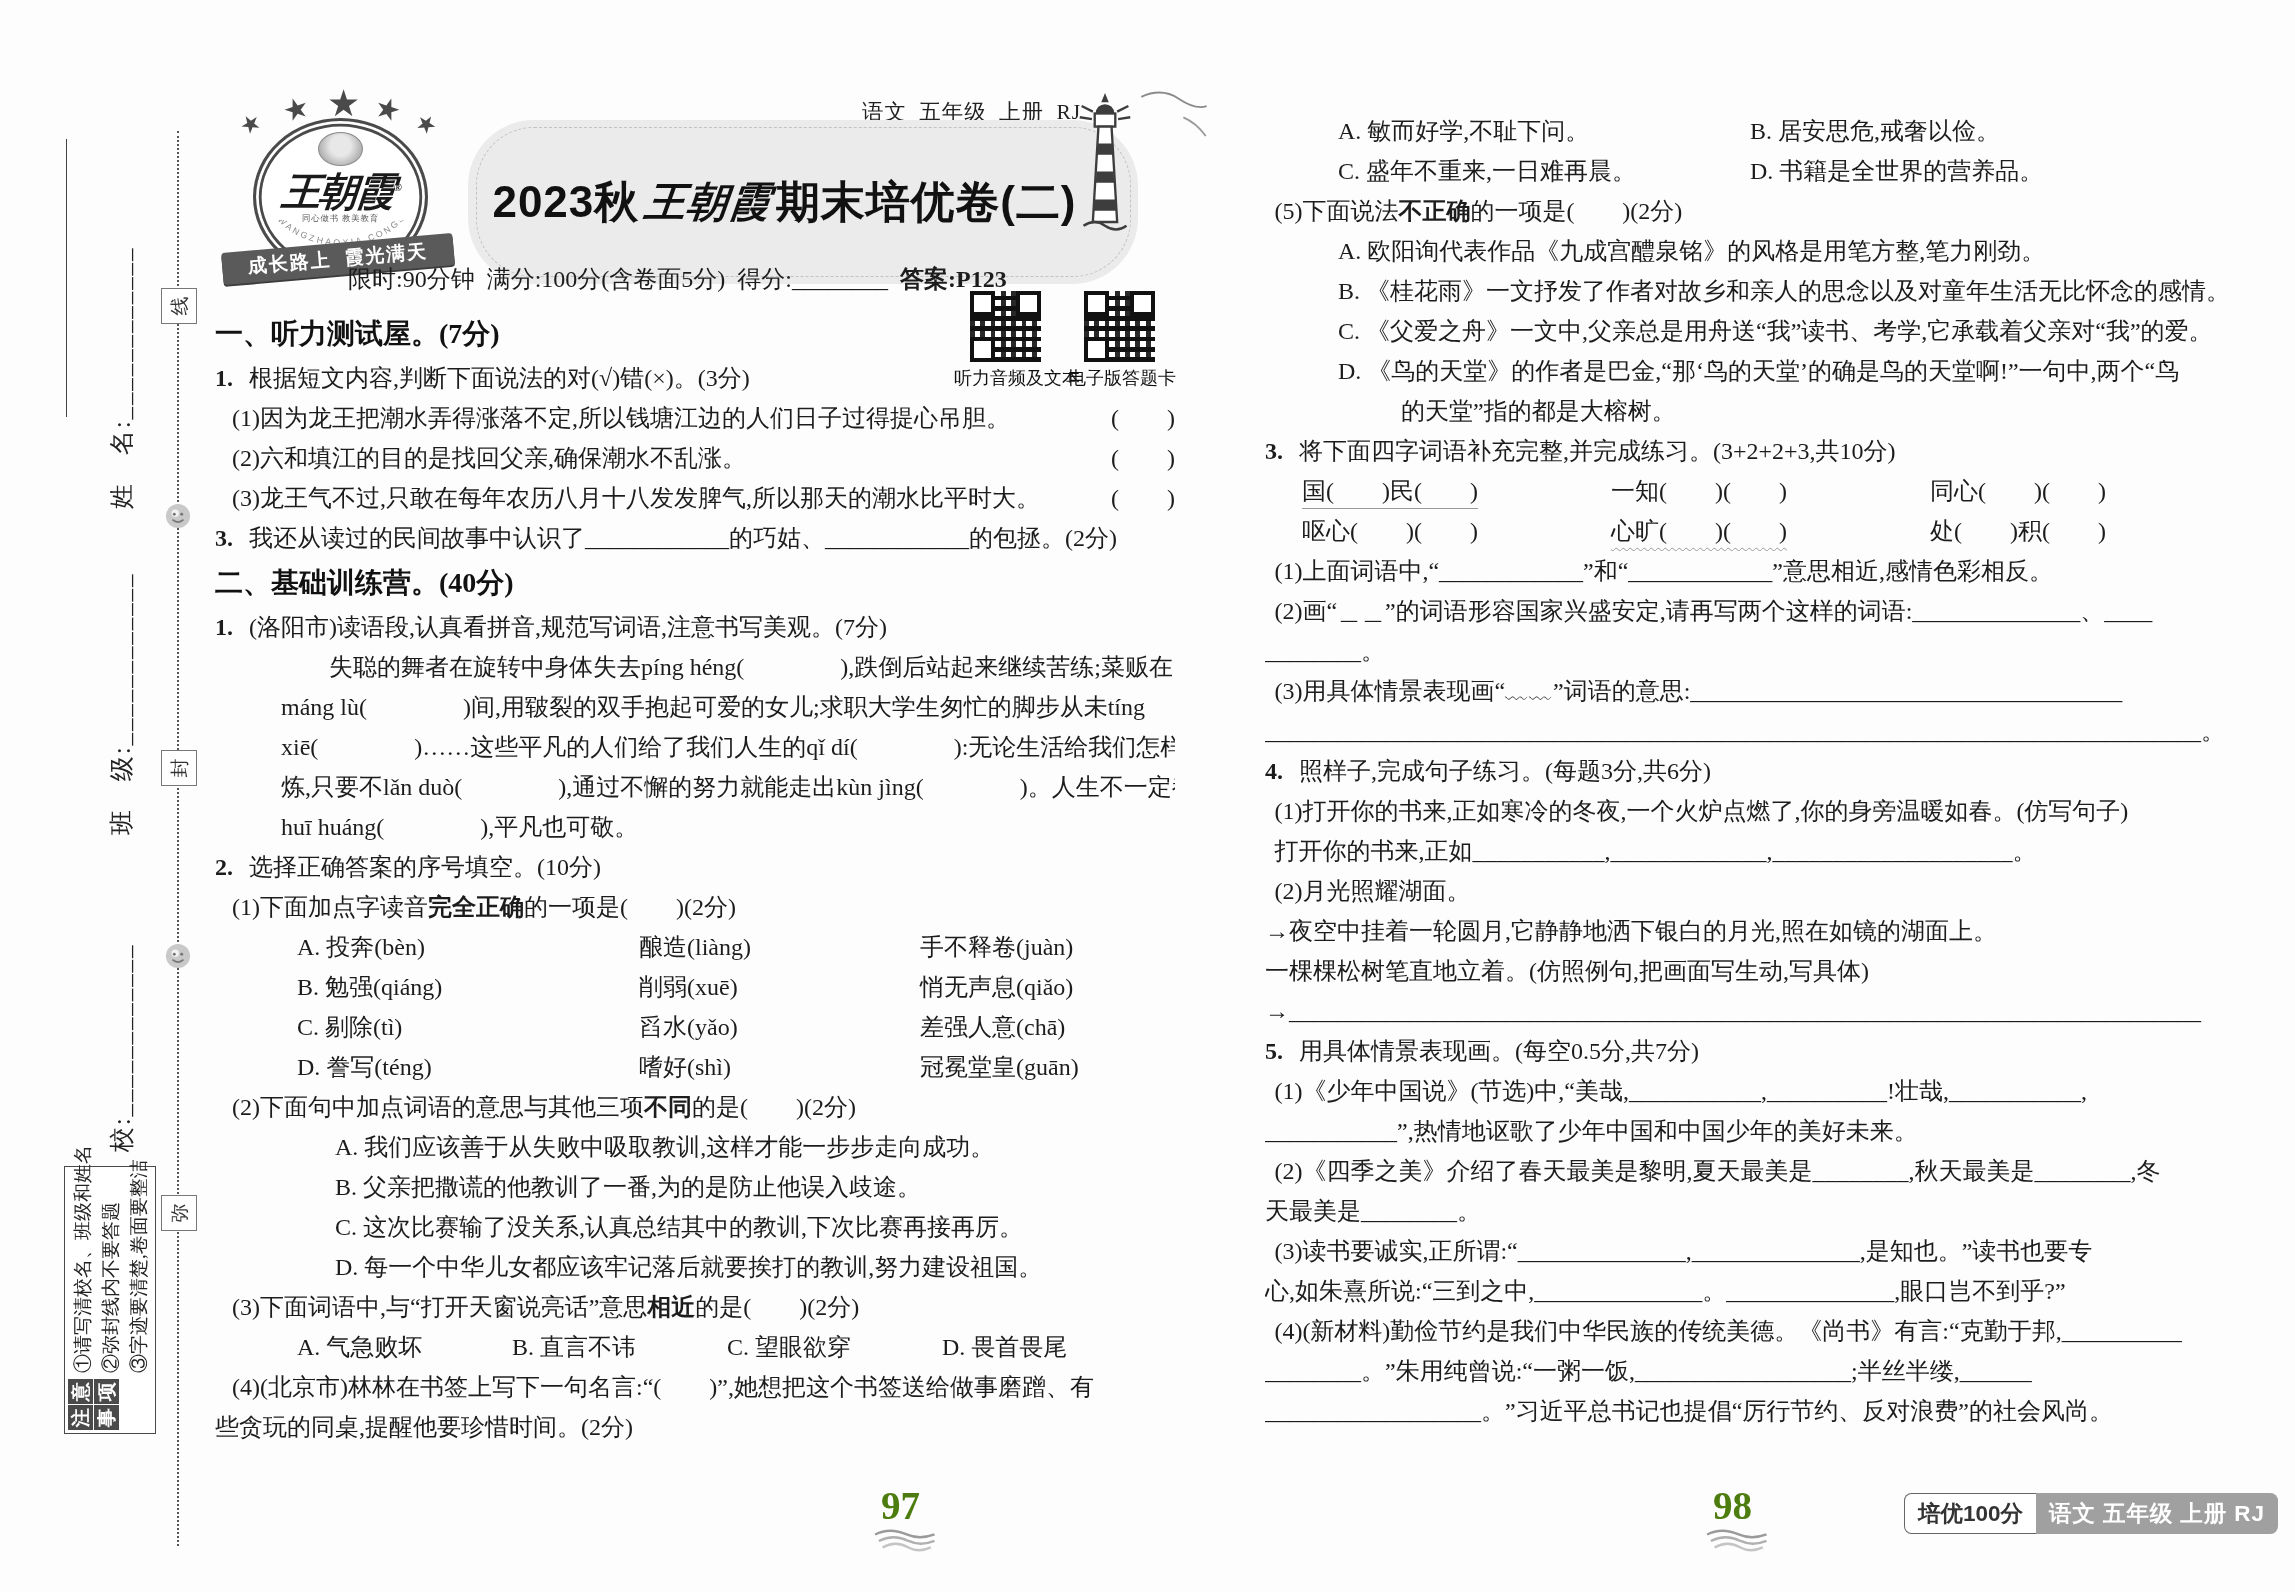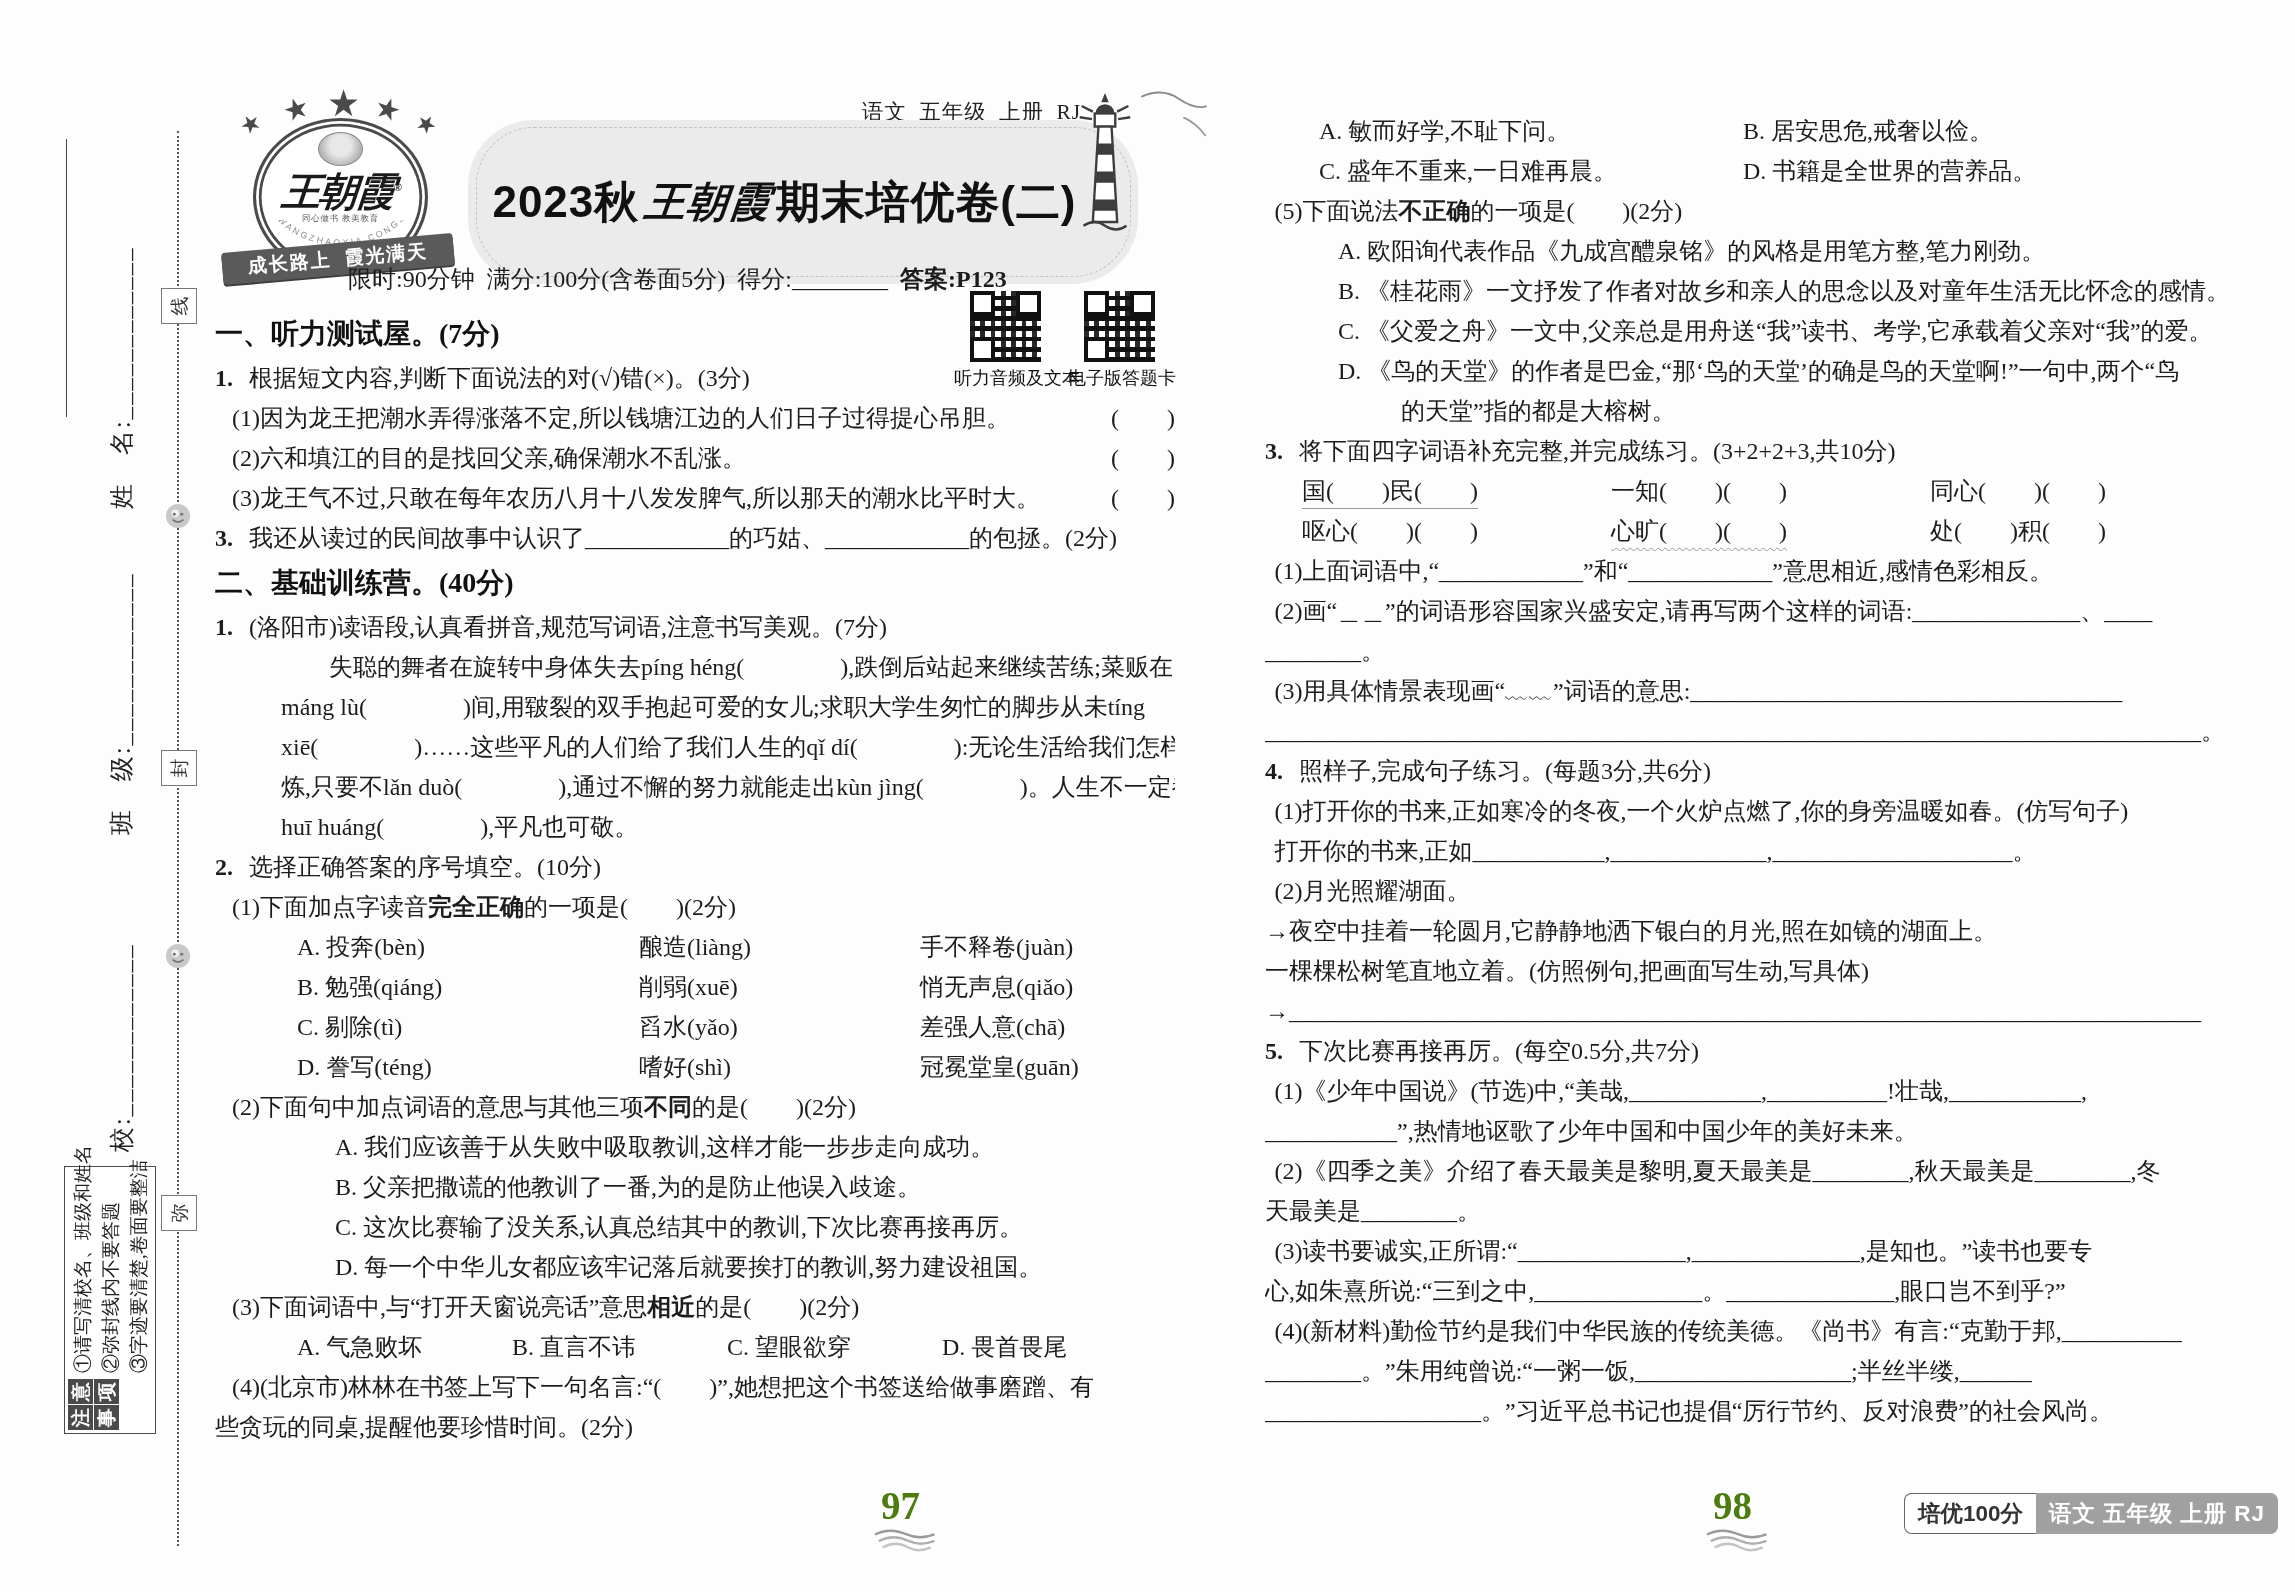--- a/index.html
+++ b/index.html
@@ -79,21 +79,21 @@
   .opt{margin-left:120px;}
   .opt-r{margin-left:73px;}
   .cont-d{margin-left:136px;}
   .ind{margin-left:66px;}
   .ind.first{text-indent:2em;}
   .optgrid{display:flex;margin-left:82px;}
   .optgrid .c1{width:342px;}
   .optgrid .c2{width:281px;}
   .optgrid4{display:flex;margin-left:82px;}
   .optgrid4 span{width:215px;}
-  .twocol{display:flex;margin-left:54px;gap:12px;}
+  .twocol{display:flex;margin-left:73px;}
   .twocol .c1{width:412px;}
   .words{display:flex;margin-left:37px;}
   .words span{display:inline-block;}
   .words .w1{width:309px;}
   .words .w2{width:319px;}
   .u-solid{border-bottom:1.9px solid #9a9a9a;align-self:flex-start;line-height:34px;height:34px;margin-top:2.8px;}
   .u-wavy{text-decoration:underline wavy #9a9a9a 1.4px;text-underline-offset:8.4px;}
   b.em{font-weight:700;}
   
   .pagenum{position:absolute;font-size:39px;font-weight:700;color:#4d7c0f;
@@ -284,21 +284,21 @@
   <div class="row">______________________________________________________________________________。</div>
 
   <div class="row"><span class="qnum">4.</span><span>照样子,完成句子练习。(每题3分,共6分)</span></div>
   <div class="row sub-r">(1)打开你的书来,正如寒冷的冬夜,一个火炉点燃了,你的身旁温暖如春。(仿写句子)</div>
   <div class="row sub-r">打开你的书来,正如___________,_____________,____________________。</div>
   <div class="row sub-r">(2)月光照耀湖面。</div>
   <div class="row">→夜空中挂着一轮圆月,它静静地洒下银白的月光,照在如镜的湖面上。</div>
   <div class="row">一棵棵松树笔直地立着。(仿照例句,把画面写生动,写具体)</div>
   <div class="row">→____________________________________________________________________________</div>
 
-  <div class="row"><span class="qnum">5.</span><span>下次比赛再接再厉。(每空0.5分,共7分)</span></div>
+  <div class="row"><span class="qnum">5.</span><span>用具体情景表现画。(每空0.5分,共7分)</span></div>
   <div class="row sub-r">(1)《少年中国说》(节选)中,“美哉,___________,__________!壮哉,___________,</div>
   <div class="row">___________”,热情地讴歌了少年中国和中国少年的美好未来。</div>
   <div class="row sub-r">(2)《四季之美》介绍了春天最美是黎明,夏天最美是________,秋天最美是________,冬</div>
   <div class="row">天最美是________。</div>
   <div class="row sub-r">(3)读书要诚实,正所谓:“______________,______________,是知也。”读书也要专</div>
   <div class="row">心,如朱熹所说:“三到之中,______________。______________,眼口岂不到乎?”</div>
   <div class="row sub-r">(4)(新材料)勤俭节约是我们中华民族的传统美德。《尚书》有言:“克勤于邦,__________</div>
   <div class="row">________。”朱用纯曾说:“一粥一饭,__________________;半丝半缕,______</div>
   <div class="row">__________________。”习近平总书记也提倡“厉行节约、反对浪费”的社会风尚。</div>
 </div>

